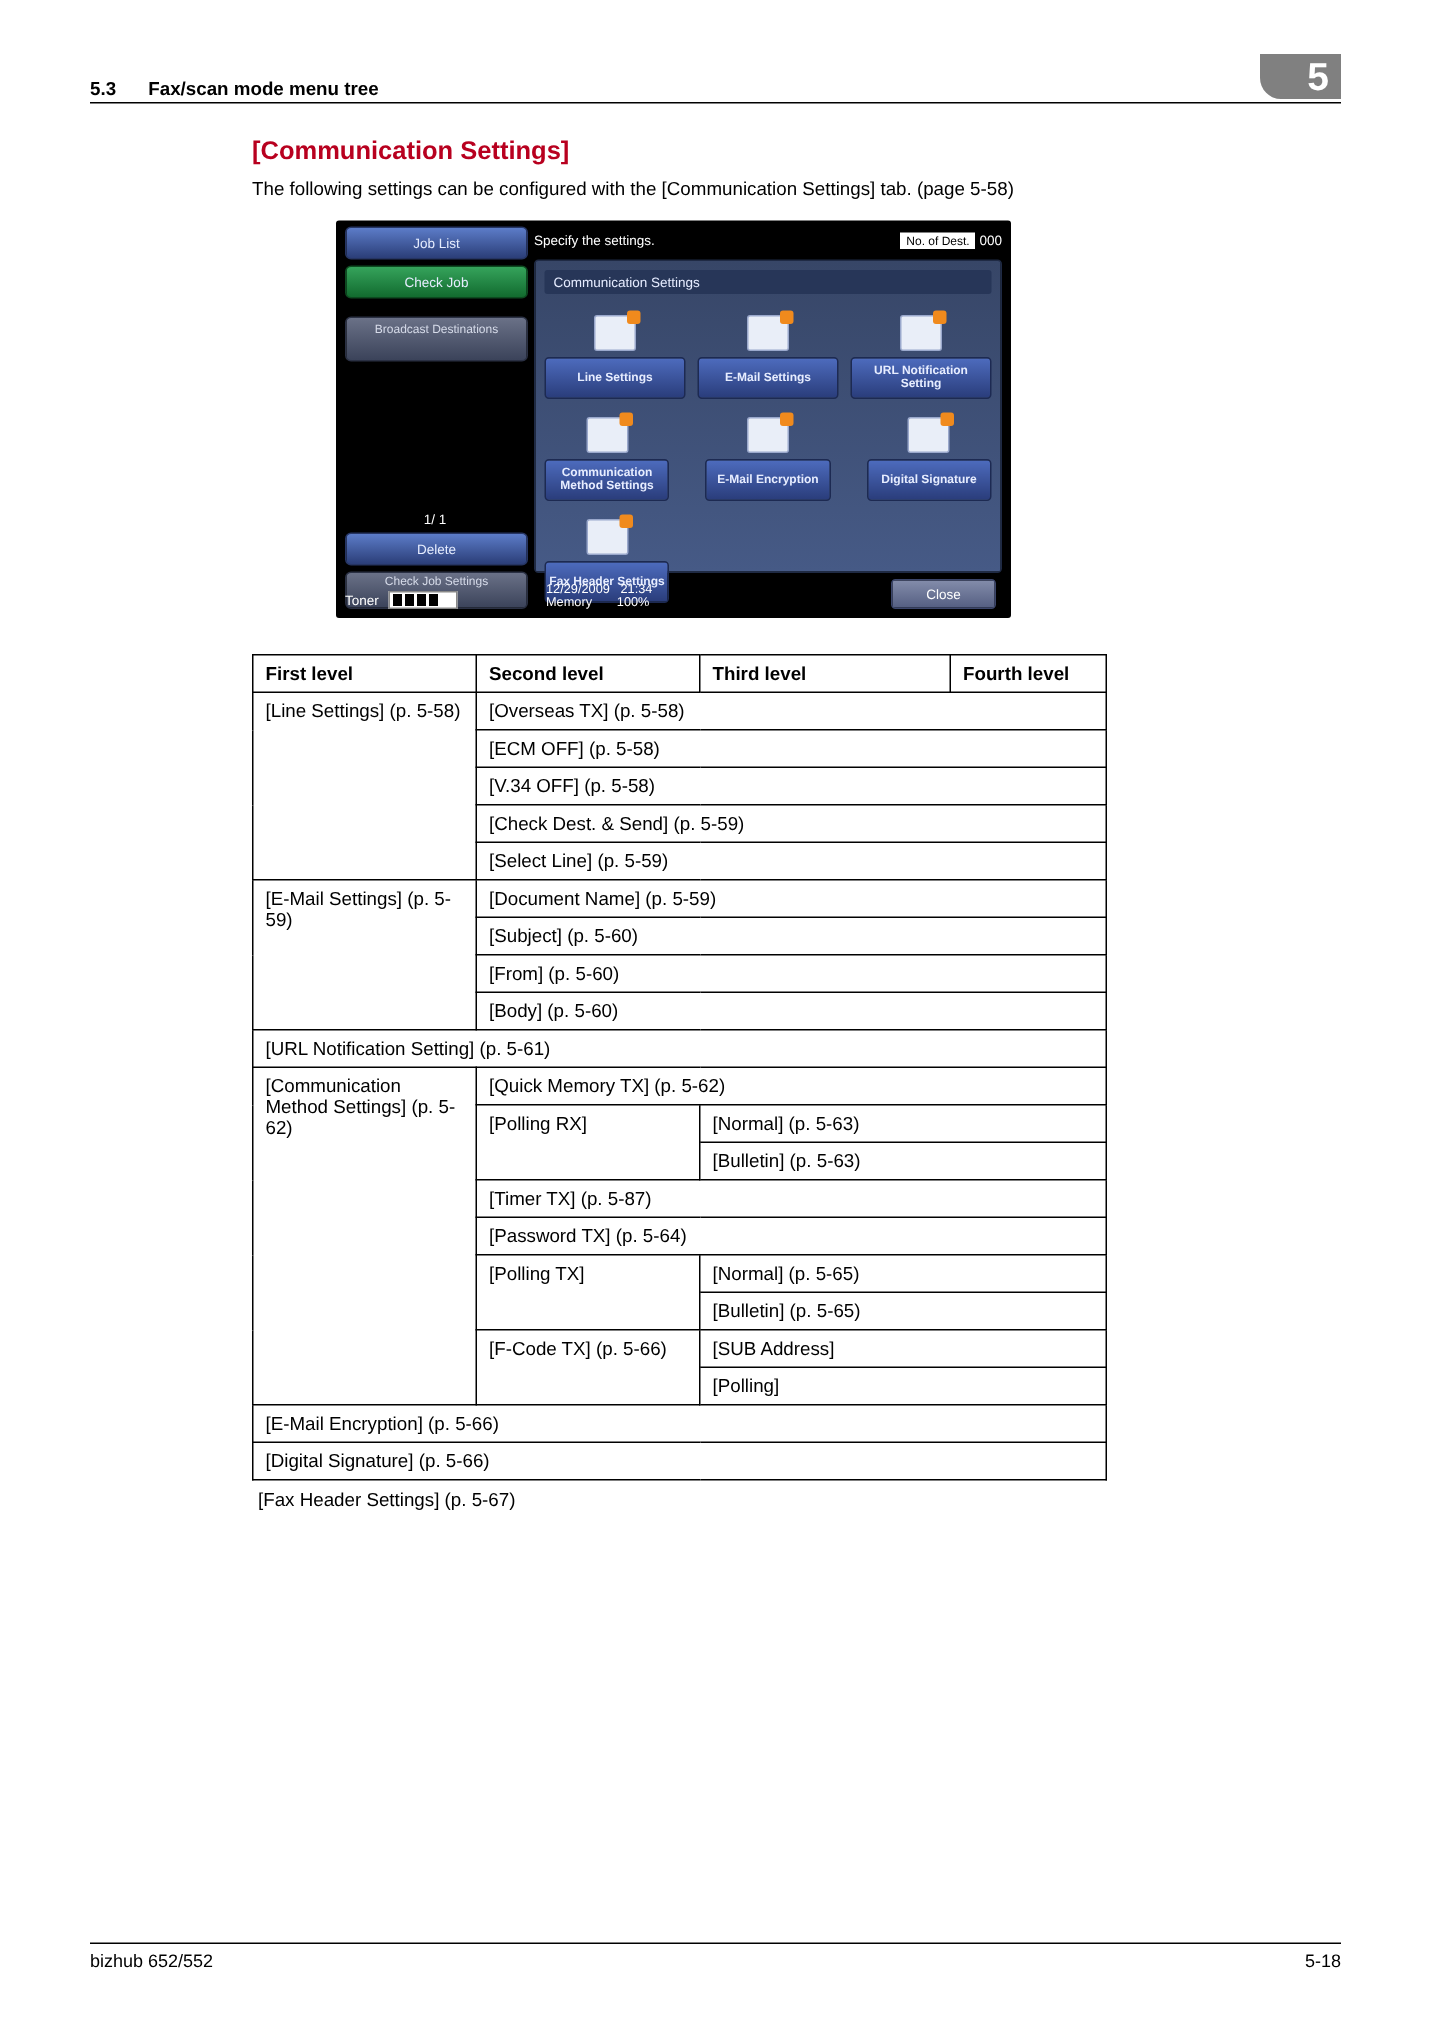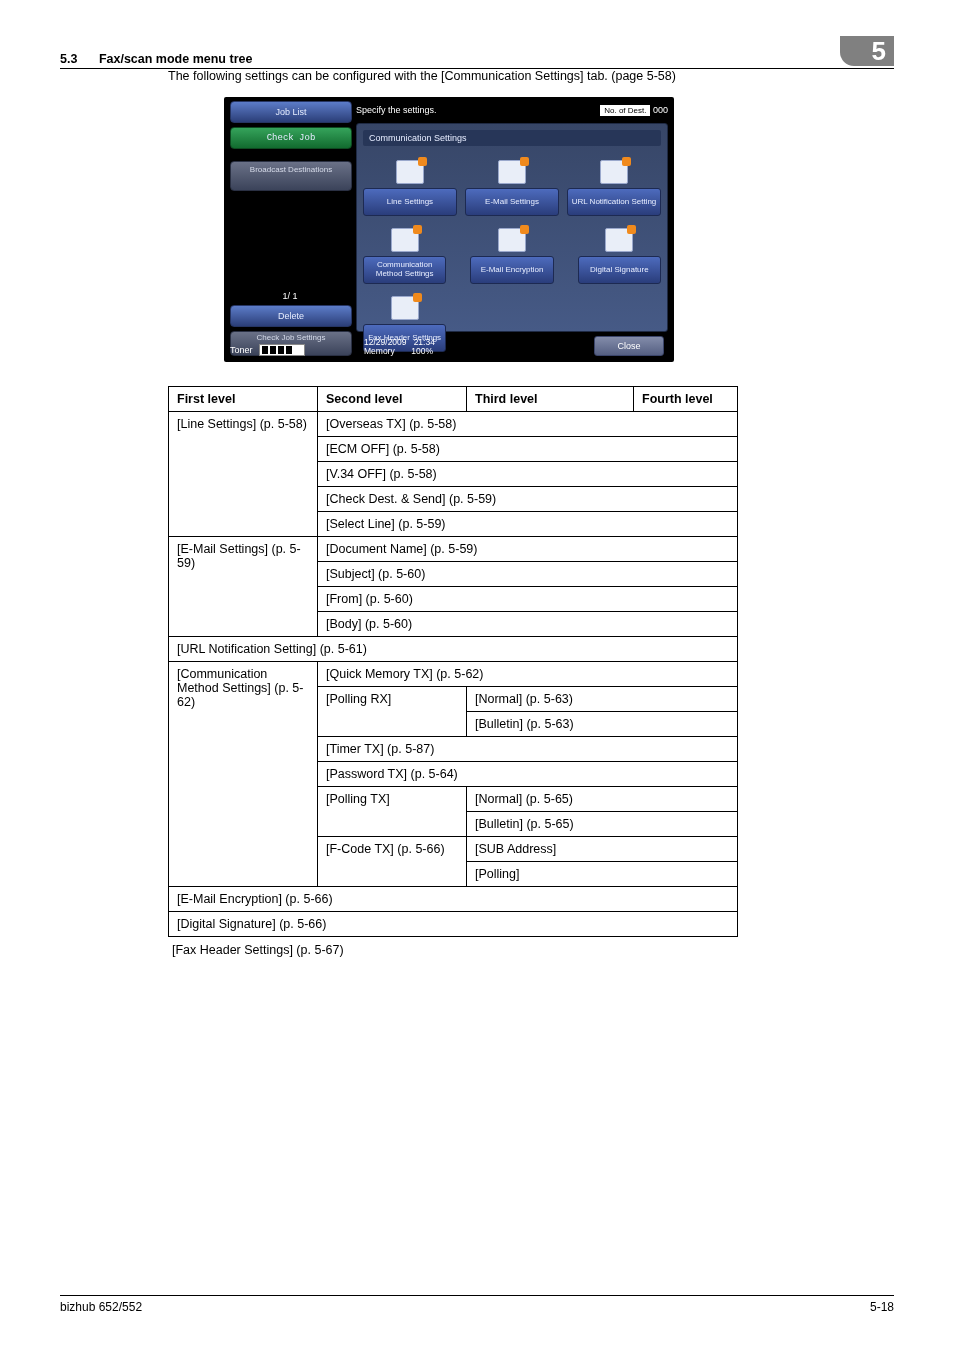--- a/index.html
+++ b/index.html
@@ -51,32 +51,32 @@
     position:absolute;left:132px;top:5px;right:6px;height:16px;
     display:flex;align-items:center;justify-content:space-between;color:#fff;font-size:9px;
   }
   .panel-head .dest{background:#fff;color:#000;padding:1px 4px;font-size:8px;}
   .side-col{position:absolute;left:6px;top:4px;width:120px;}
   .sbtn{
     display:block;width:100%;height:20px;line-height:20px;border-radius:4px;
     text-align:center;font-size:9px;margin-bottom:4px;
     background:linear-gradient(#5c7cc8,#2b3e78);color:#e6edff;border:1px solid #263563;
   }
-  .sbtn.green{background:linear-gradient(#35a35b,#126b2f);border-color:#0d4a20;font-family:Liberation Mono, monospace;}
+  .sbtn.green{background:linear-gradient(#35a35b,#126b2f);border-color:#0d4a20;}
   .sbtn.grey{background:linear-gradient(#6a7187,#3b435a);border-color:#2a3043;color:#d6dbe9;}
   .vspacer{height:92px;}
   .pager{color:#fff;text-align:center;font-size:9px;margin:4px 0;}
   .main-panel{
     position:absolute;left:132px;top:26px;right:6px;bottom:30px;
     background:linear-gradient(#374667,#465a86);border-radius:3px;border:1px solid #1f2a44;
     padding:6px;
   }
   .mp-title{background:#273658;color:#e6ecff;padding:3px 6px;font-size:9px;border-radius:2px;}
   .tile-grid{display:grid;grid-template-columns:repeat(3,1fr);gap:8px;margin-top:14px;}
-  .tile{text-align:center;}
+  .tile{text-align:center;font-weight:bold;}
   .tile-ico{
     width:26px;height:22px;margin:0 auto 4px;background:#e9eef8;border:1px solid #9aa8cc;border-radius:2px;position:relative;
   }
   .tile-ico::after{
     content:"";position:absolute;right:-4px;top:-4px;width:9px;height:9px;border-radius:2px;background:#f08a1d;
   }
   .tile-lbl{
     background:linear-gradient(#4d6bbd,#2a3d7b);color:#e7edff;font-size:8px;
     padding:3px 2px;border-radius:3px;border:1px solid #1d2a52;line-height:1.1;
     min-height:20px;display:flex;align-items:center;justify-content:center;text-align:center;
@@ -120,20 +120,21 @@
     <div class="head-left">
       <span class="section-no">5.3</span>
       <span>Fax/scan mode menu tree</span>
     </div>
     <div class="big5">5</div>
   </div>
 </div>
 
 <div class="content">
 
+  <div class="h2">[Communication Settings]</div>
   <p class="intro">The following settings can be configured with the [Communication Settings] tab. (page 5-58)</p>
 
   <div class="panel">
     <div class="panel-head">
       <span>Specify the settings.</span>
       <span>
         <span class="dest">No. of Dest.</span>
         <span>000</span>
       </span>
     </div>

